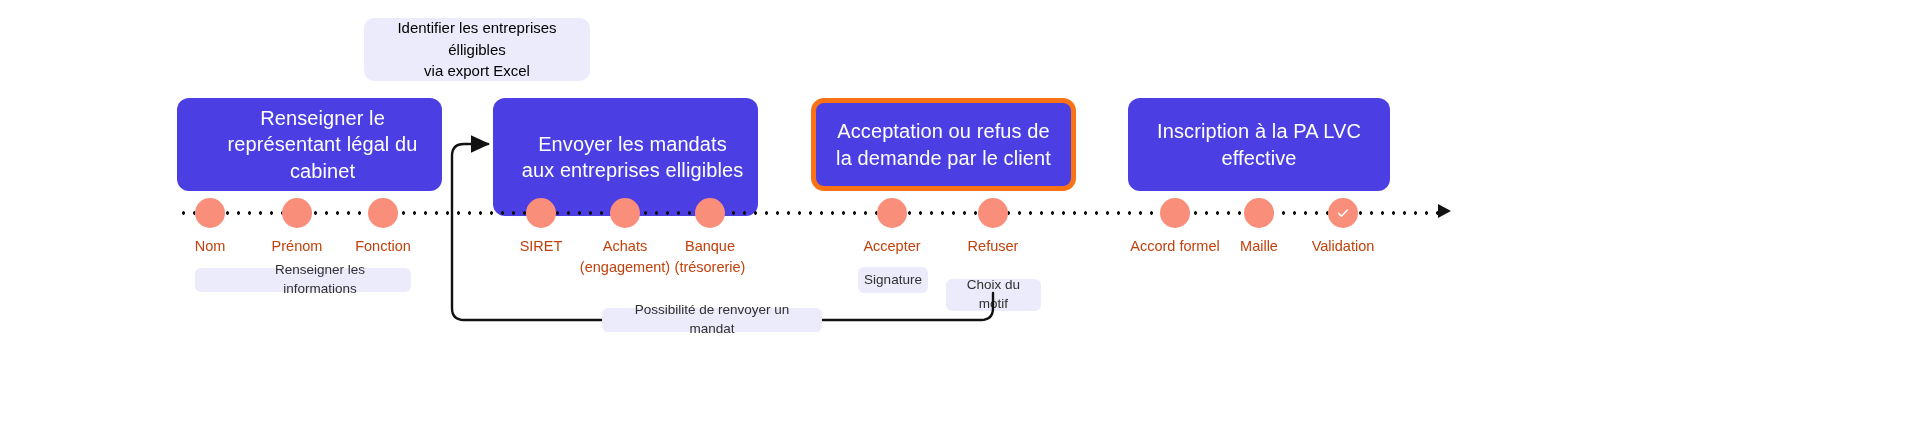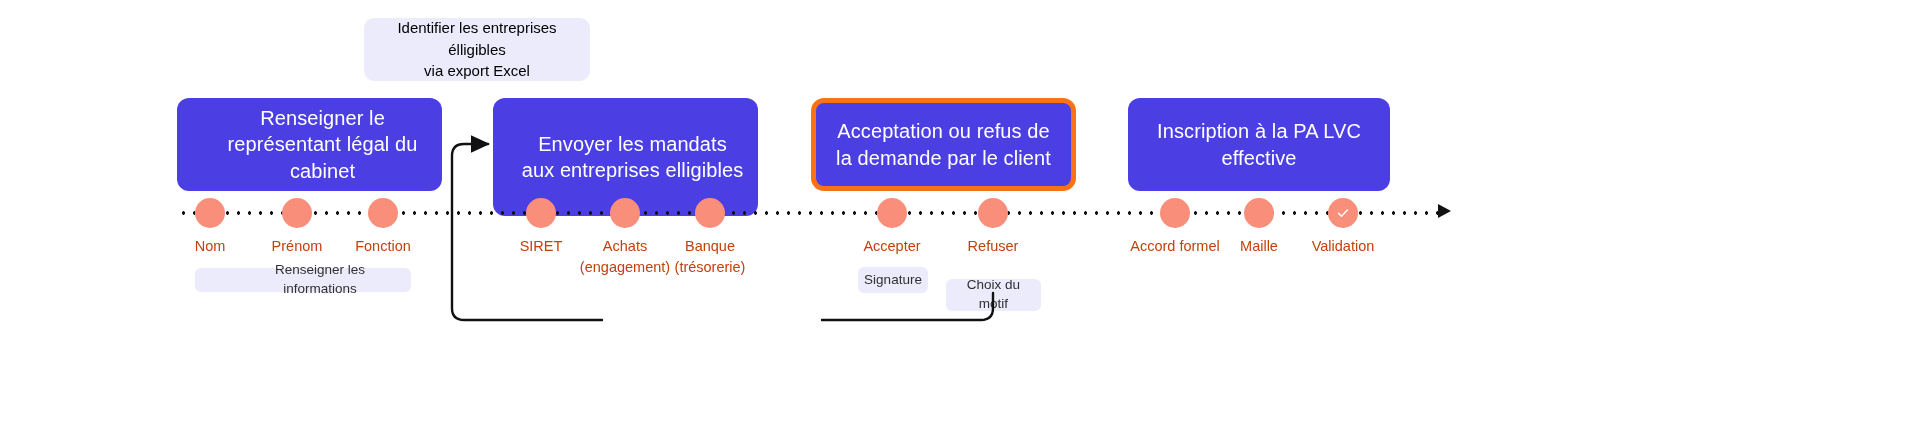--- a/index.html
+++ b/index.html
@@ -203,14 +203,15 @@
   <svg class="loop-svg" viewBox="0 0 1920 437">
     <defs>
       <marker id="loopArrow" markerWidth="9" markerHeight="9" refX="7.2" refY="4.5" orient="auto" markerUnits="strokeWidth">
         <path d="M0,0.8 L8,4.5 L0,8.2 Z" fill="#111111"></path>
       </marker>
     </defs>
     <path d="M993,293 L993,308 Q993,320 981,320 L822,320" fill="none" stroke="#111111" stroke-width="2.4" stroke-linecap="round"></path>
     <path d="M602,320 L464,320 Q452,320 452,308 L452,156 Q452,144 464,144 L488,144" fill="none" stroke="#111111" stroke-width="2.4" stroke-linecap="round" marker-end="url(#loopArrow)"></path>
   </svg>
 
+  <div class="chip loop-chip" style="left:602px; top:308px; width:220px; height:24px;">Possibilité de renvoyer un mandat</div>
 
 </div>
 
 </body></html>

